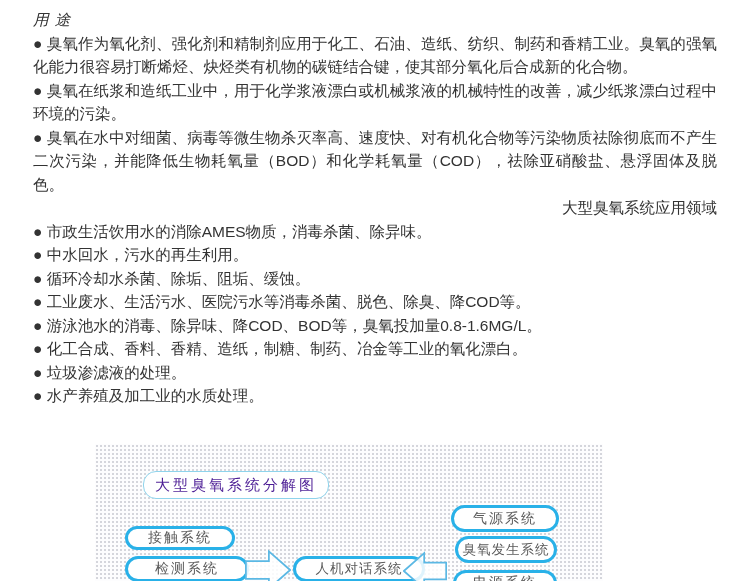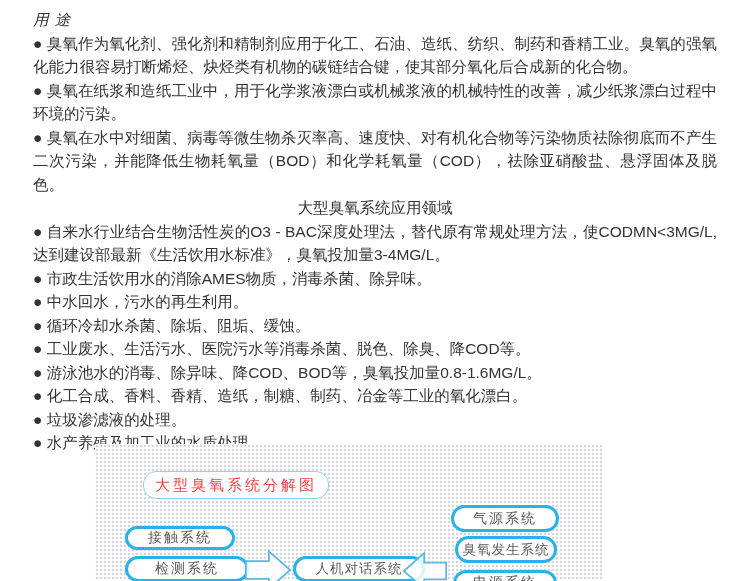--- a/index.html
+++ b/index.html
@@ -9,36 +9,36 @@
     position:relative;
   }
   .text-block{
     position:absolute;left:0;top:0;width:750px;
     padding:8px 33px 0 33px;box-sizing:border-box;
     color:#333333;font-size:15.5px;line-height:23.5px;
     text-align:justify;
   }
   .text-block p{margin:0;padding:0;}
   .page-title{letter-spacing:1px;font-style:italic;}
-  .section-heading{text-align:center;}
+  .section-heading{text-align:right;}
   
   .diagram{
     position:absolute;left:95px;top:444px;width:508px;height:137px;
     overflow:hidden;
     background-color:#fdfdfe;
     background-image:radial-gradient(circle,#d5d6dc 0.8px,rgba(0,0,0,0) 0.9px);
     background-size:4px 4px;
     font-family:"Liberation Serif","DejaVu Serif",serif;
     color:#5a5a5a;
   }
   .diagram-title{
     position:absolute;left:48px;top:27px;width:184px;height:26px;
     border:1px solid #8fd4ec;border-radius:13px;background:#ffffff;
     display:flex;align-items:center;justify-content:center;
-    font-size:15px;letter-spacing:3px;color:#ef4444;
+    font-size:15px;letter-spacing:3px;color:#4c1d95;
   }
   .pill{
     position:absolute;background:#ffffff;
     border:3px solid #29b1e8;border-radius:14px;
     display:flex;align-items:center;justify-content:center;
     font-size:14px;letter-spacing:2px;color:#5a5a5a;
     box-sizing:border-box;
   }
   .pill-contact{left:30px;top:82px;width:110px;height:24px;}
   .pill-detect{left:30px;top:112px;width:124px;height:26px;}
@@ -52,21 +52,20 @@
 </style>
 </head>
 <body>
 
 <div class="text-block">
   <p class="page-title">用 途</p>
   <p>● 臭氧作为氧化剂、强化剂和精制剂应用于化工、石油、造纸、纺织、制药和香精工业。臭氧的强氧化能力很容易打断烯烃、炔烃类有机物的碳链结合键，使其部分氧化后合成新的化合物。</p>
   <p>● 臭氧在纸浆和造纸工业中，用于化学浆液漂白或机械浆液的机械特性的改善，减少纸浆漂白过程中环境的污染。</p>
   <p>● 臭氧在水中对细菌、病毒等微生物杀灭率高、速度快、对有机化合物等污染物质祛除彻底而不产生二次污染，并能降低生物耗氧量（BOD）和化学耗氧量（COD），祛除亚硝酸盐、悬浮固体及脱色。</p>
   <p class="section-heading">大型臭氧系统应用领域</p>
-  <p>● 自来水行业结合生物活性炭的O3 - BAC深度处理法，替代原有常规处理方法，使CODMN&lt;3MG/L,达到建设部最新《生活饮用水标准》，臭氧投加量3-4MG/L。</p>
   <p>● 市政生活饮用水的消除AMES物质，消毒杀菌、除异味。</p>
   <p>● 中水回水，污水的再生利用。</p>
   <p>● 循环冷却水杀菌、除垢、阻垢、缓蚀。</p>
   <p>● 工业废水、生活污水、医院污水等消毒杀菌、脱色、除臭、降COD等。</p>
   <p>● 游泳池水的消毒、除异味、降COD、BOD等，臭氧投加量0.8-1.6MG/L。</p>
   <p>● 化工合成、香料、香精、造纸，制糖、制药、冶金等工业的氧化漂白。</p>
   <p>● 垃圾渗滤液的处理。</p>
   <p>● 水产养殖及加工业的水质处理。</p>
 </div>
 

